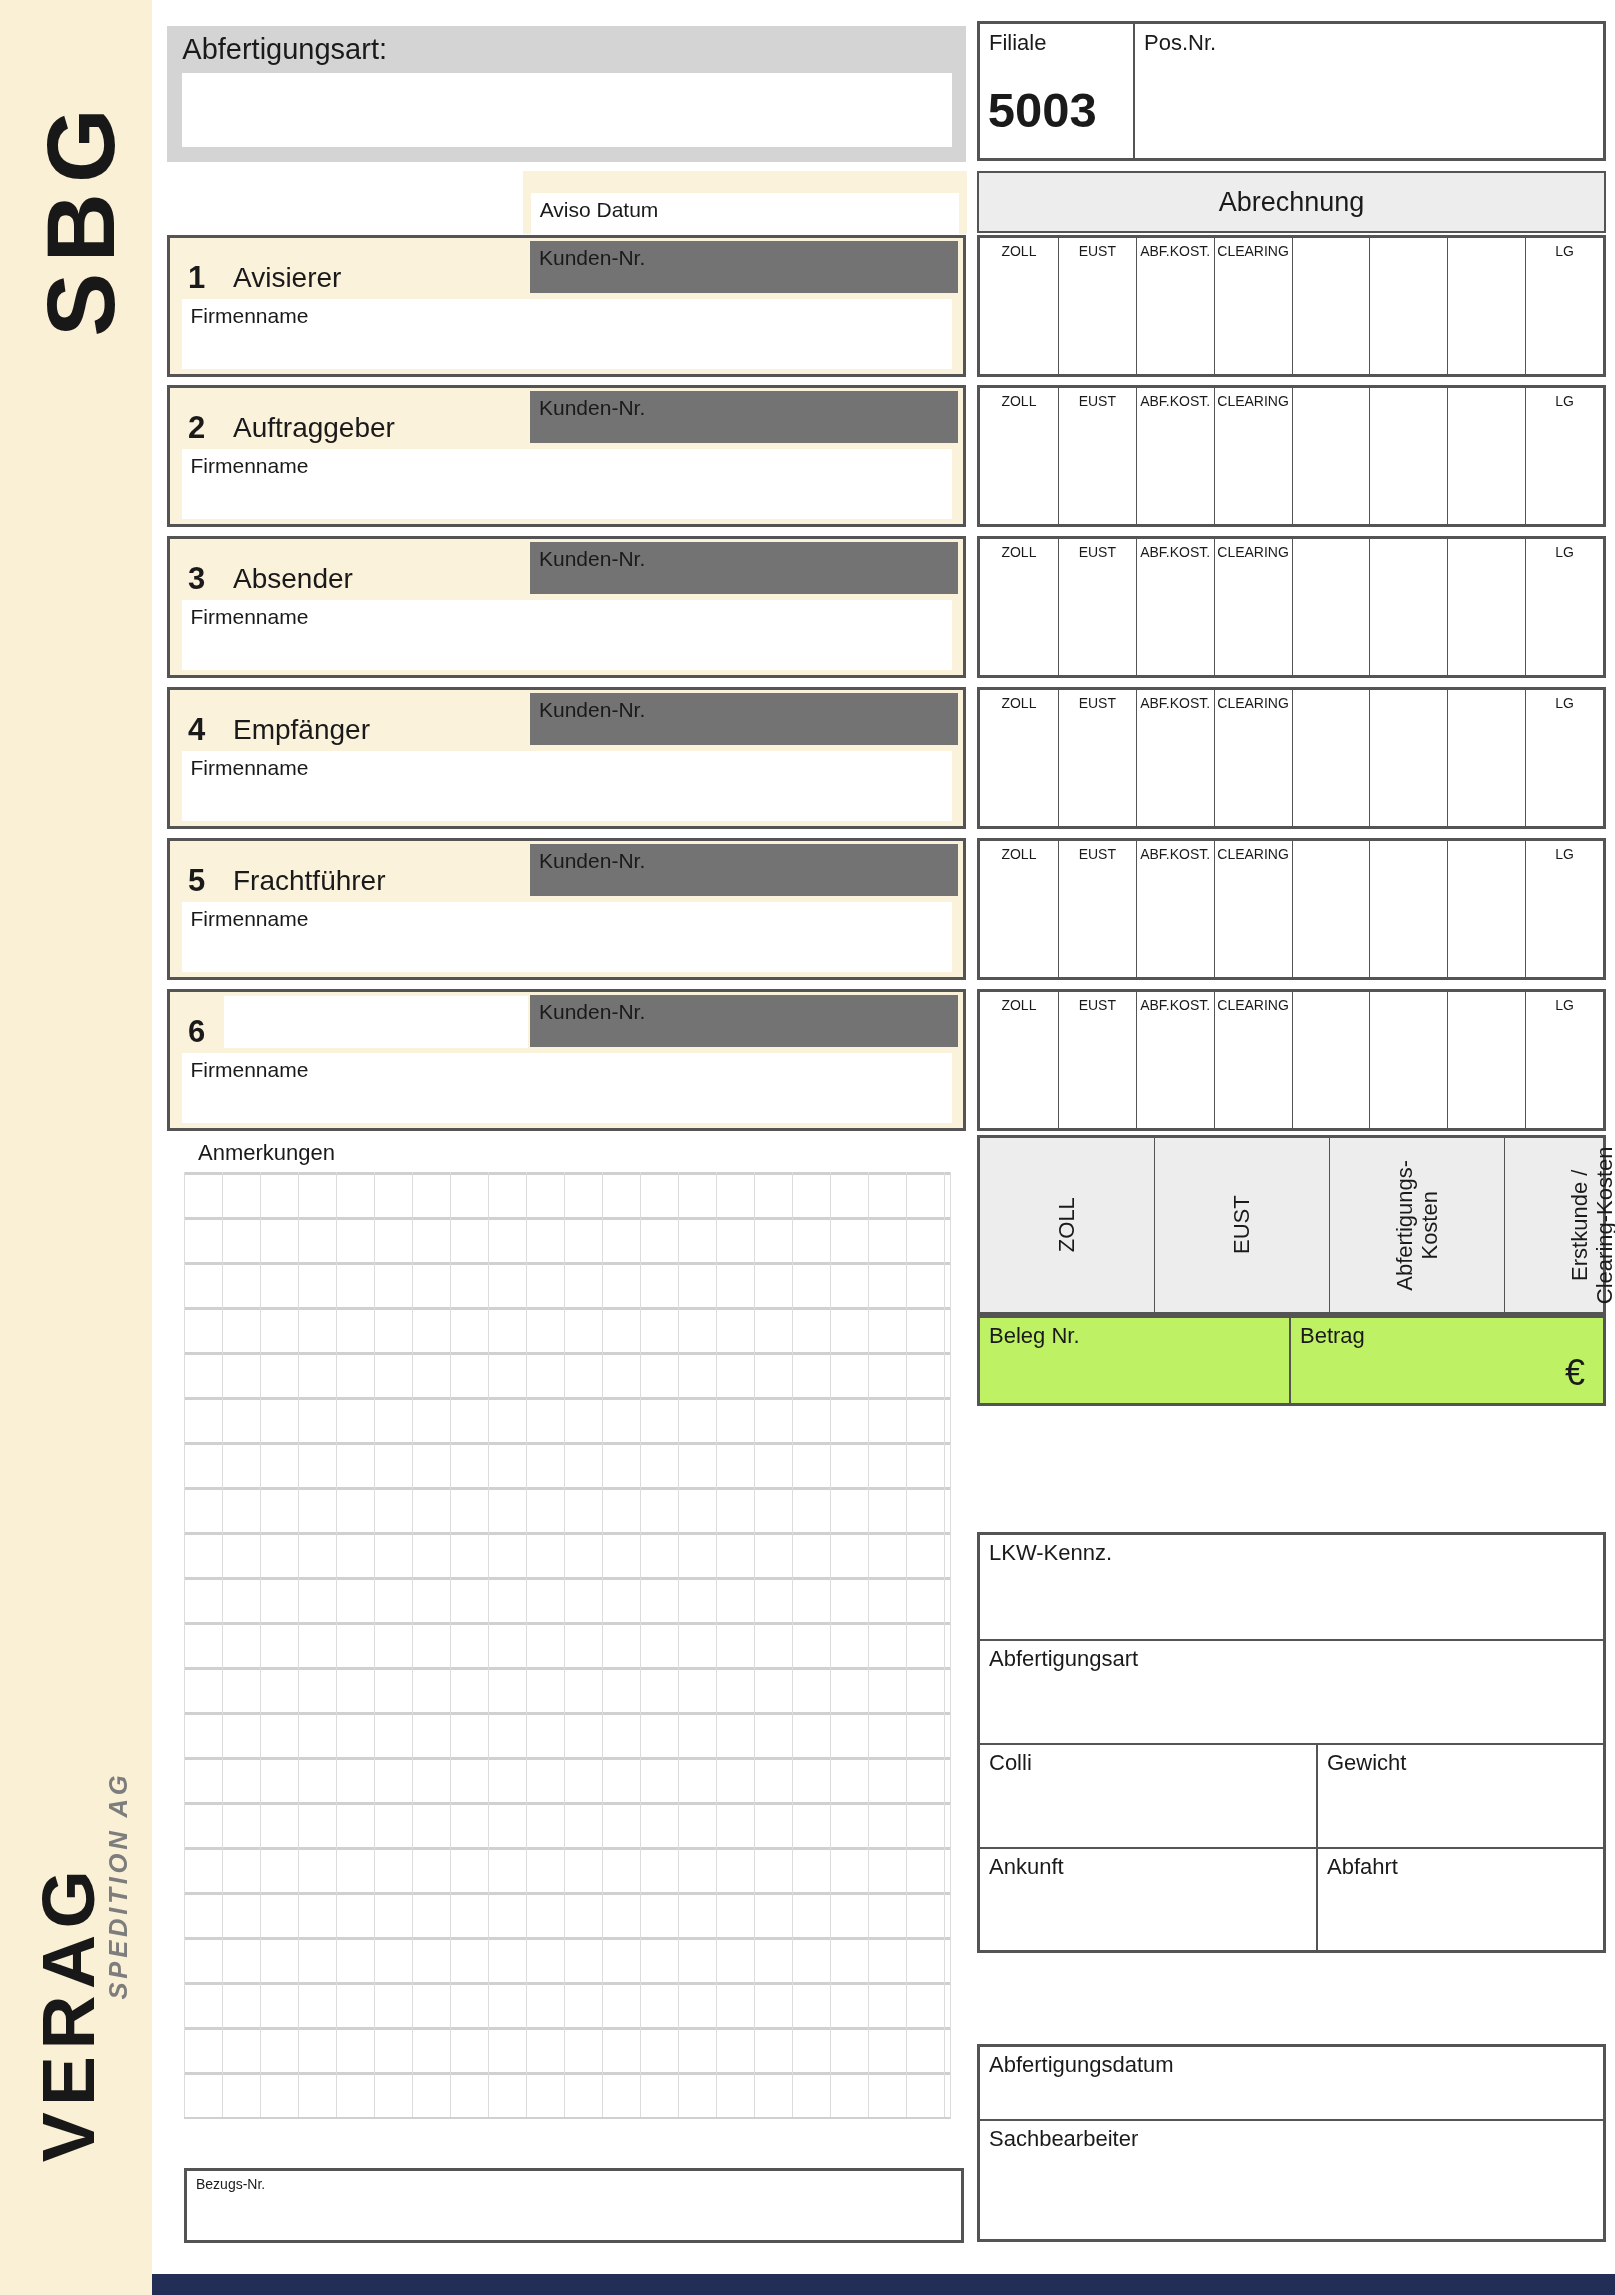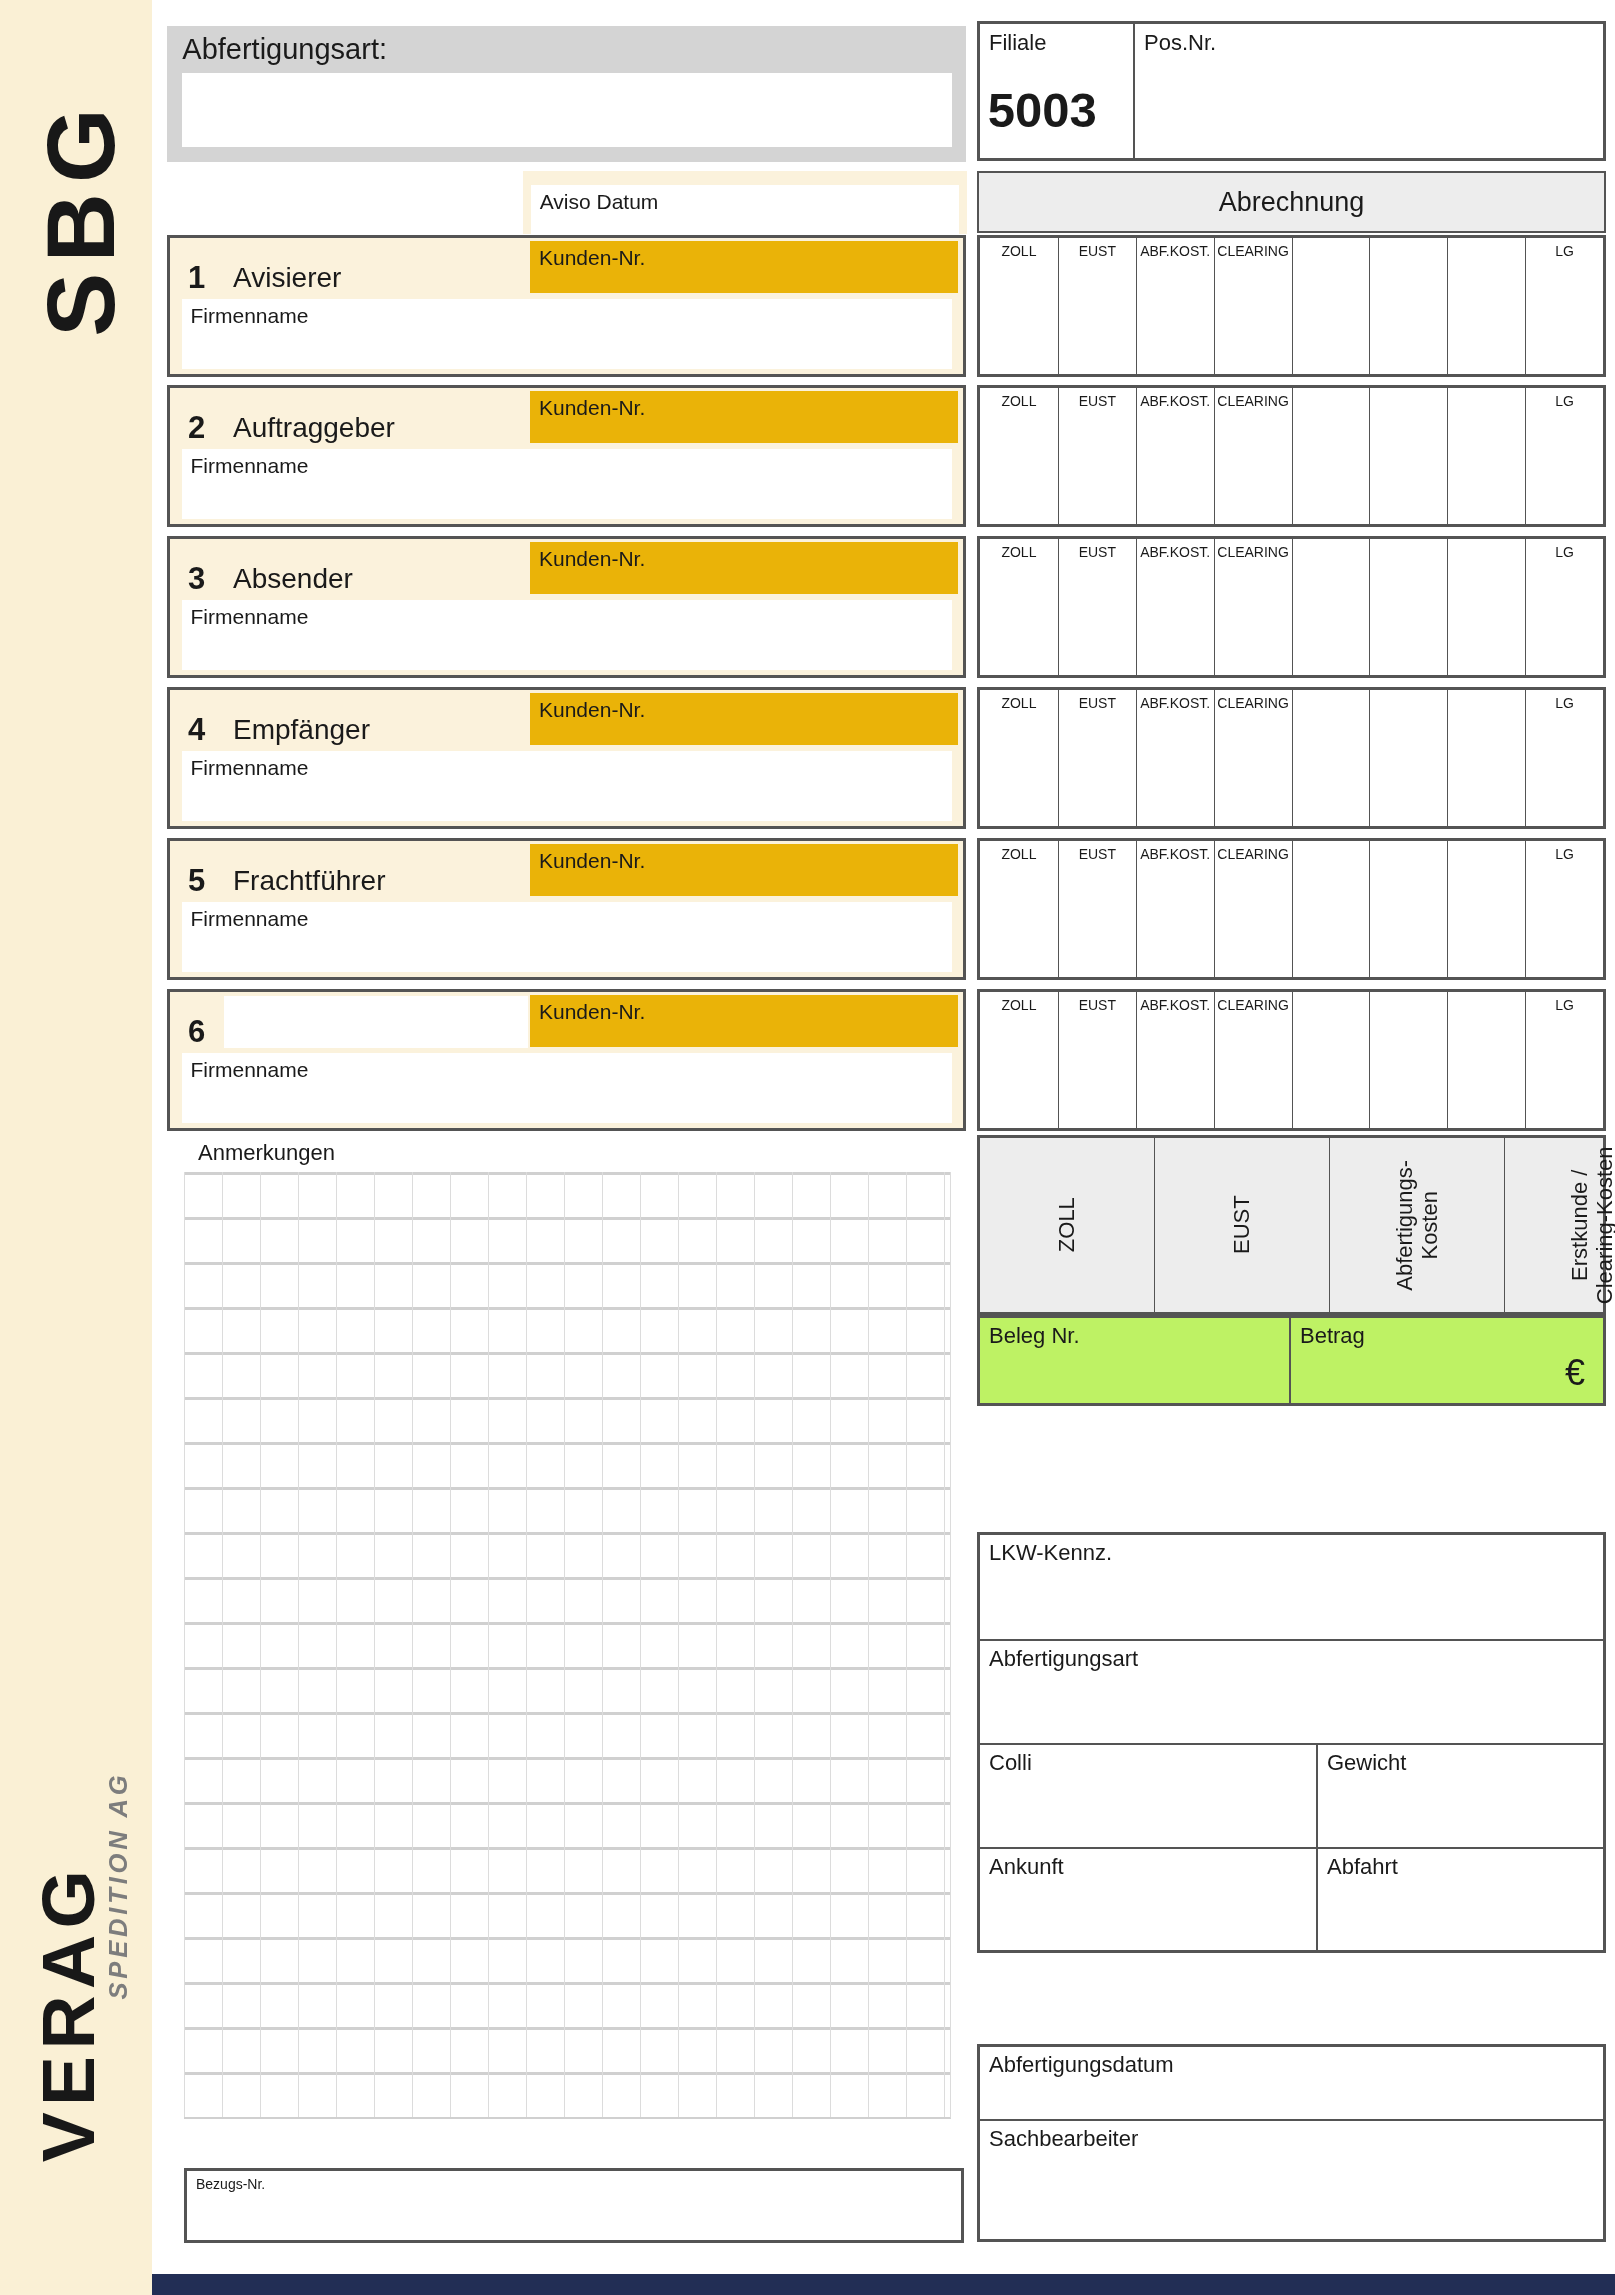--- a/index.html
+++ b/index.html
@@ -20,32 +20,32 @@
   .abfart-input { position:absolute; left:15.3px; top:47px; width:770px; height:74px; background:#ffffff; }
 
   .filiale-box { position:absolute; left:977px; top:21px; width:629px; height:140px; background:#ffffff; border:3.2px solid #545454; display:flex; }
   .filiale-cell { width:155px; border-right:2.6px solid #545454; position:relative; }
   .pos-cell { flex:1; position:relative; }
   .cell-label { position:absolute; left:9px; top:6.4px; font-size:22px; }
   .filiale-value { position:absolute; left:7.7px; top:58px; font-size:49px; font-weight:bold; }
 
   
   .aviso-wrap { position:absolute; left:523px; top:171px; width:444px; height:63px; background:#FBF2DC; }
-  .aviso-input { position:absolute; left:7.7px; top:14px; width:428px; height:51px; background:#ffffff; }
+  .aviso-input { position:absolute; left:7.7px; top:22px; width:428px; height:51px; background:#ffffff; }
   .field-label { position:absolute; left:9px; top:5.1px; font-size:21px; }
 
   
   .abrech-header { position:absolute; left:977px; top:171px; width:629px; height:62px; background:#EDEDED; border:2.6px solid #545454; display:flex; align-items:center; justify-content:center; font-size:27px; }
 
   
   .section { position:absolute; left:167px; width:799px; height:142px; background:#FBF2DC; border:3.2px solid #545454; }
   .sec-num { position:absolute; left:18px; top:22px; font-size:31px; font-weight:bold; }
   .sec-label { position:absolute; left:63px; top:24px; font-size:28px; }
   .sec-namebox { position:absolute; left:54px; top:3.8px; width:304px; height:52px; background:#ffffff; }
-  .kunden-box { position:absolute; left:360px; top:3.2px; width:428px; height:52px; background:#eab308; }
+  .kunden-box { position:absolute; left:360px; top:3.2px; width:428px; height:52px; background:#737373; }
   .firma-box { position:absolute; left:11.5px; top:61px; width:770px; height:70px; background:#ffffff; }
 
   
   .acct-block { position:absolute; left:977px; width:629px; height:142px; background:#ffffff; border:3.2px solid #545454; display:grid; grid-template-columns:repeat(8,1fr); }
   .acct-cell { border-left:1.9px solid #545454; text-align:center; padding-top:4.5px; font-size:14px; overflow:hidden; }
   .acct-cell:first-child { border-left:none; }
 
   
   .acct-footer { position:absolute; left:977px; top:1135px; width:629px; height:180px; background:#EDEDED; border:3.2px solid #545454; display:grid; grid-template-columns:repeat(8,1fr); }
   .foot-cell { border-left:1.9px solid #545454; display:flex; align-items:center; justify-content:center; overflow:visible; }

